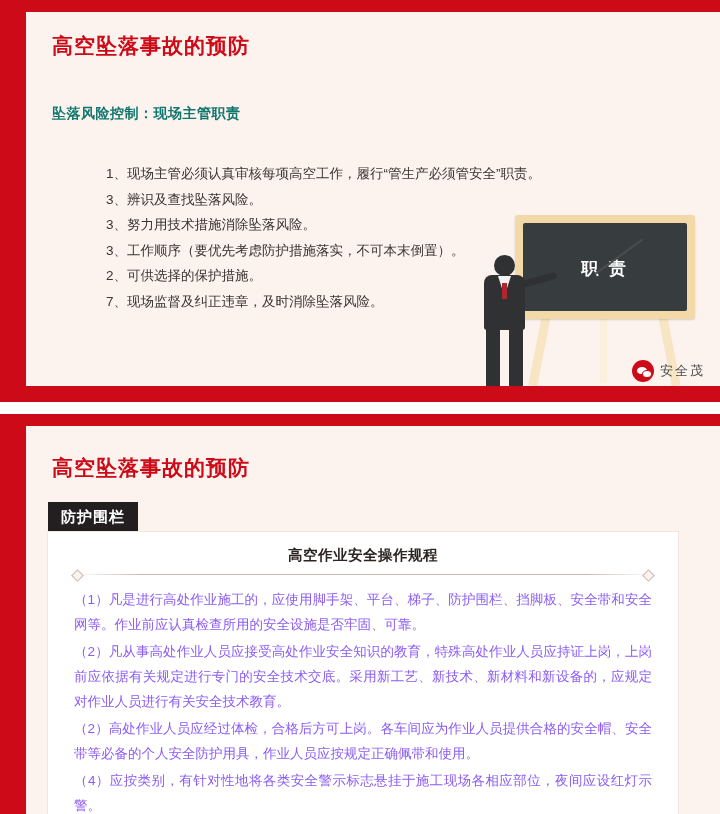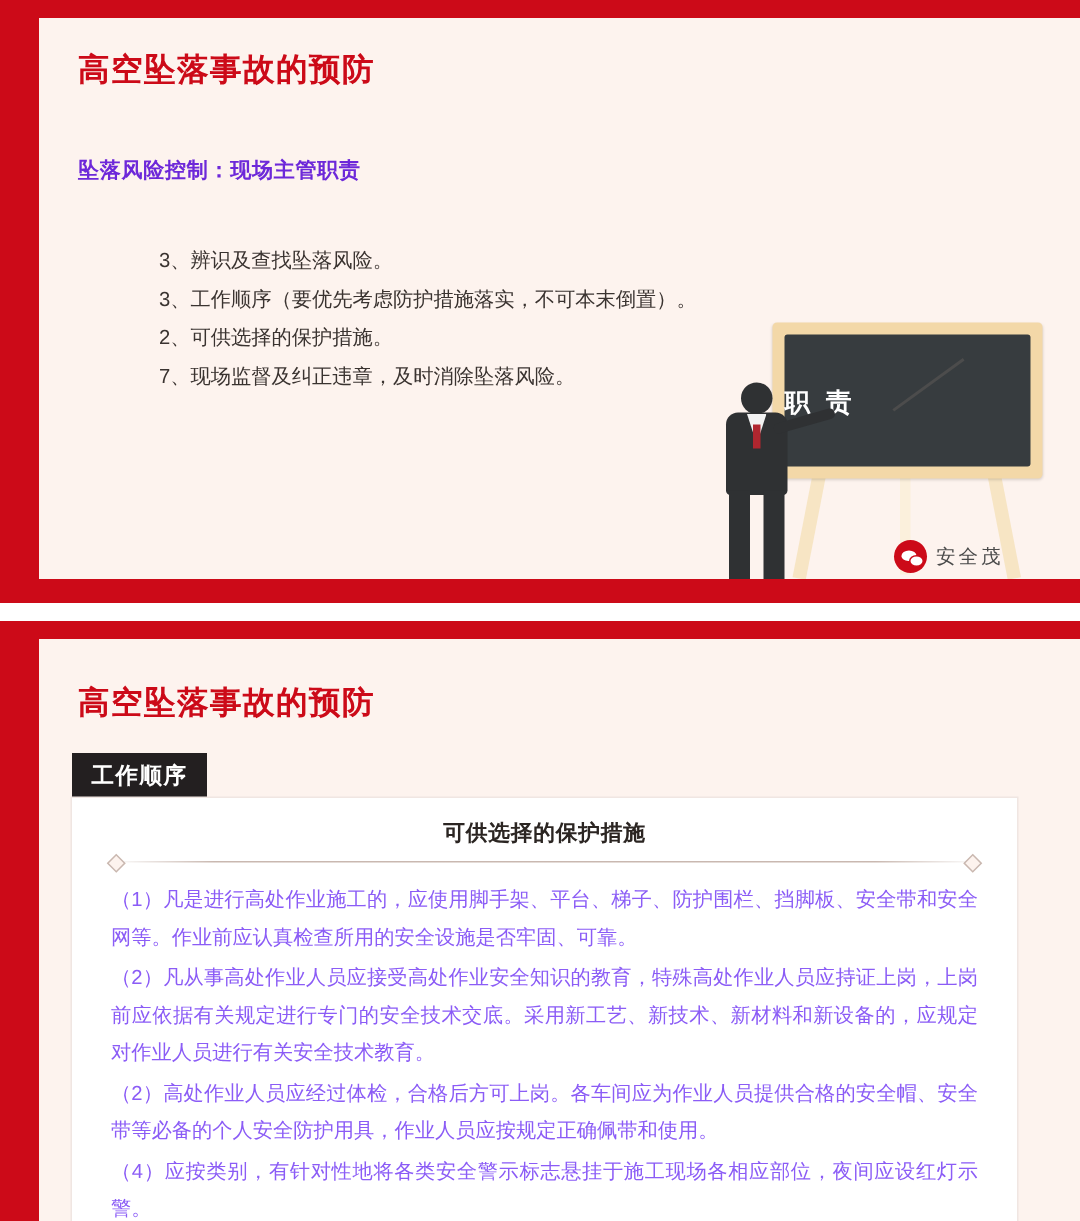--- a/index.html
+++ b/index.html
@@ -59,21 +59,21 @@
     font-weight: bold;
     color: #cc0a18;
     letter-spacing: 1px;
   }
   .slide1 .subtitle {
     position: absolute;
     left: 52px;
     top: 105px;
     font-size: 14px;
     font-weight: bold;
-    color: #6d28d9;
+    color: #0f766e;
     letter-spacing: 0.5px;
   }
   .slide1 .list {
     position: absolute;
     left: 66px;
     top: 145px;
     width: 440px;
   }
   .slide1 .list li {
     list-style: none;
@@ -110,20 +110,21 @@
     right: 8px;
     bottom: 8px;
     background: #373c3f;
     border-radius: 2px;
   }
   .board-text {
     position: absolute;
     left: 0;
     top: 34px;
     width: 100%;
+    text-align: center;
     color: #ffffff;
     font-size: 17px;
     font-weight: bold;
     letter-spacing: 3px;
   }
   .leg {
     position: absolute;
     background: #f7e5c4;
   }
   .leg-l {
@@ -264,21 +265,21 @@
     height: 6px;
     background: #ffffff;
     border-radius: 50%;
     border: 1px solid #cc0a18;
   }
   .wechat .wtext {
     font-size: 13px;
     color: #4a4a4a;
     letter-spacing: 2px;
   }
-  .wechat-1 { left: 596px; top: 360px; }
+  .wechat-1 { left: 632px; top: 360px; }
 
   
   .gap {
     width: 720px;
     height: 12px;
     background: #ffffff;
   }
 
   
   .slide2 {
@@ -377,21 +378,23 @@
 <div class="page">
 
   <section class="slide1">
     <div class="red-top"></div>
     <div class="red-left"></div>
 
     <div class="title">高空坠落事故的预防</div>
     <div class="subtitle">坠落风险控制：现场主管职责</div>
 
     <ul class="list">
+      <li>1、现场主管必须认真审核每项高空工作，履行“管生产必须管安全”职责。</li>
       <li>3、辨识及查找坠落风险。</li>
+      <li>3、努力用技术措施消除坠落风险。</li>
       <li>3、工作顺序（要优先考虑防护措施落实，不可本末倒置）。</li>
       <li>2、可供选择的保护措施。</li>
       <li>7、现场监督及纠正违章，及时消除坠落风险。</li>
     </ul>
 
     <div class="board-wrap">
       <div class="leg leg-l"></div>
       <div class="leg leg-r"></div>
       <div class="leg leg-m"></div>
       <div class="board-frame">
@@ -421,24 +424,24 @@
     <div class="red-bottom"></div>
   </section>
 
   <div class="gap"></div>
 
   <section class="slide2">
     <div class="red-top"></div>
     <div class="red-left"></div>
 
     <div class="title">高空坠落事故的预防</div>
-    <div class="tag">工作顺序</div>
+    <div class="tag">防护围栏</div>
 
     <div class="card">
-      <div class="card-title">可供选择的保护措施</div>
+      <div class="card-title">高空作业安全操作规程</div>
       <div class="divider"></div>
       <div class="card-body">
         <p>（1）凡是进行高处作业施工的，应使用脚手架、平台、梯子、防护围栏、挡脚板、安全带和安全网等。作业前应认真检查所用的安全设施是否牢固、可靠。</p>
         <p>（2）凡从事高处作业人员应接受高处作业安全知识的教育，特殊高处作业人员应持证上岗，上岗前应依据有关规定进行专门的安全技术交底。采用新工艺、新技术、新材料和新设备的，应规定对作业人员进行有关安全技术教育。</p>
         <p>（2）高处作业人员应经过体检，合格后方可上岗。各车间应为作业人员提供合格的安全帽、安全带等必备的个人安全防护用具，作业人员应按规定正确佩带和使用。</p>
         <p>（4）应按类别，有针对性地将各类安全警示标志悬挂于施工现场各相应部位，夜间应设红灯示警。</p>
       </div>
     </div>
 
   </section>

